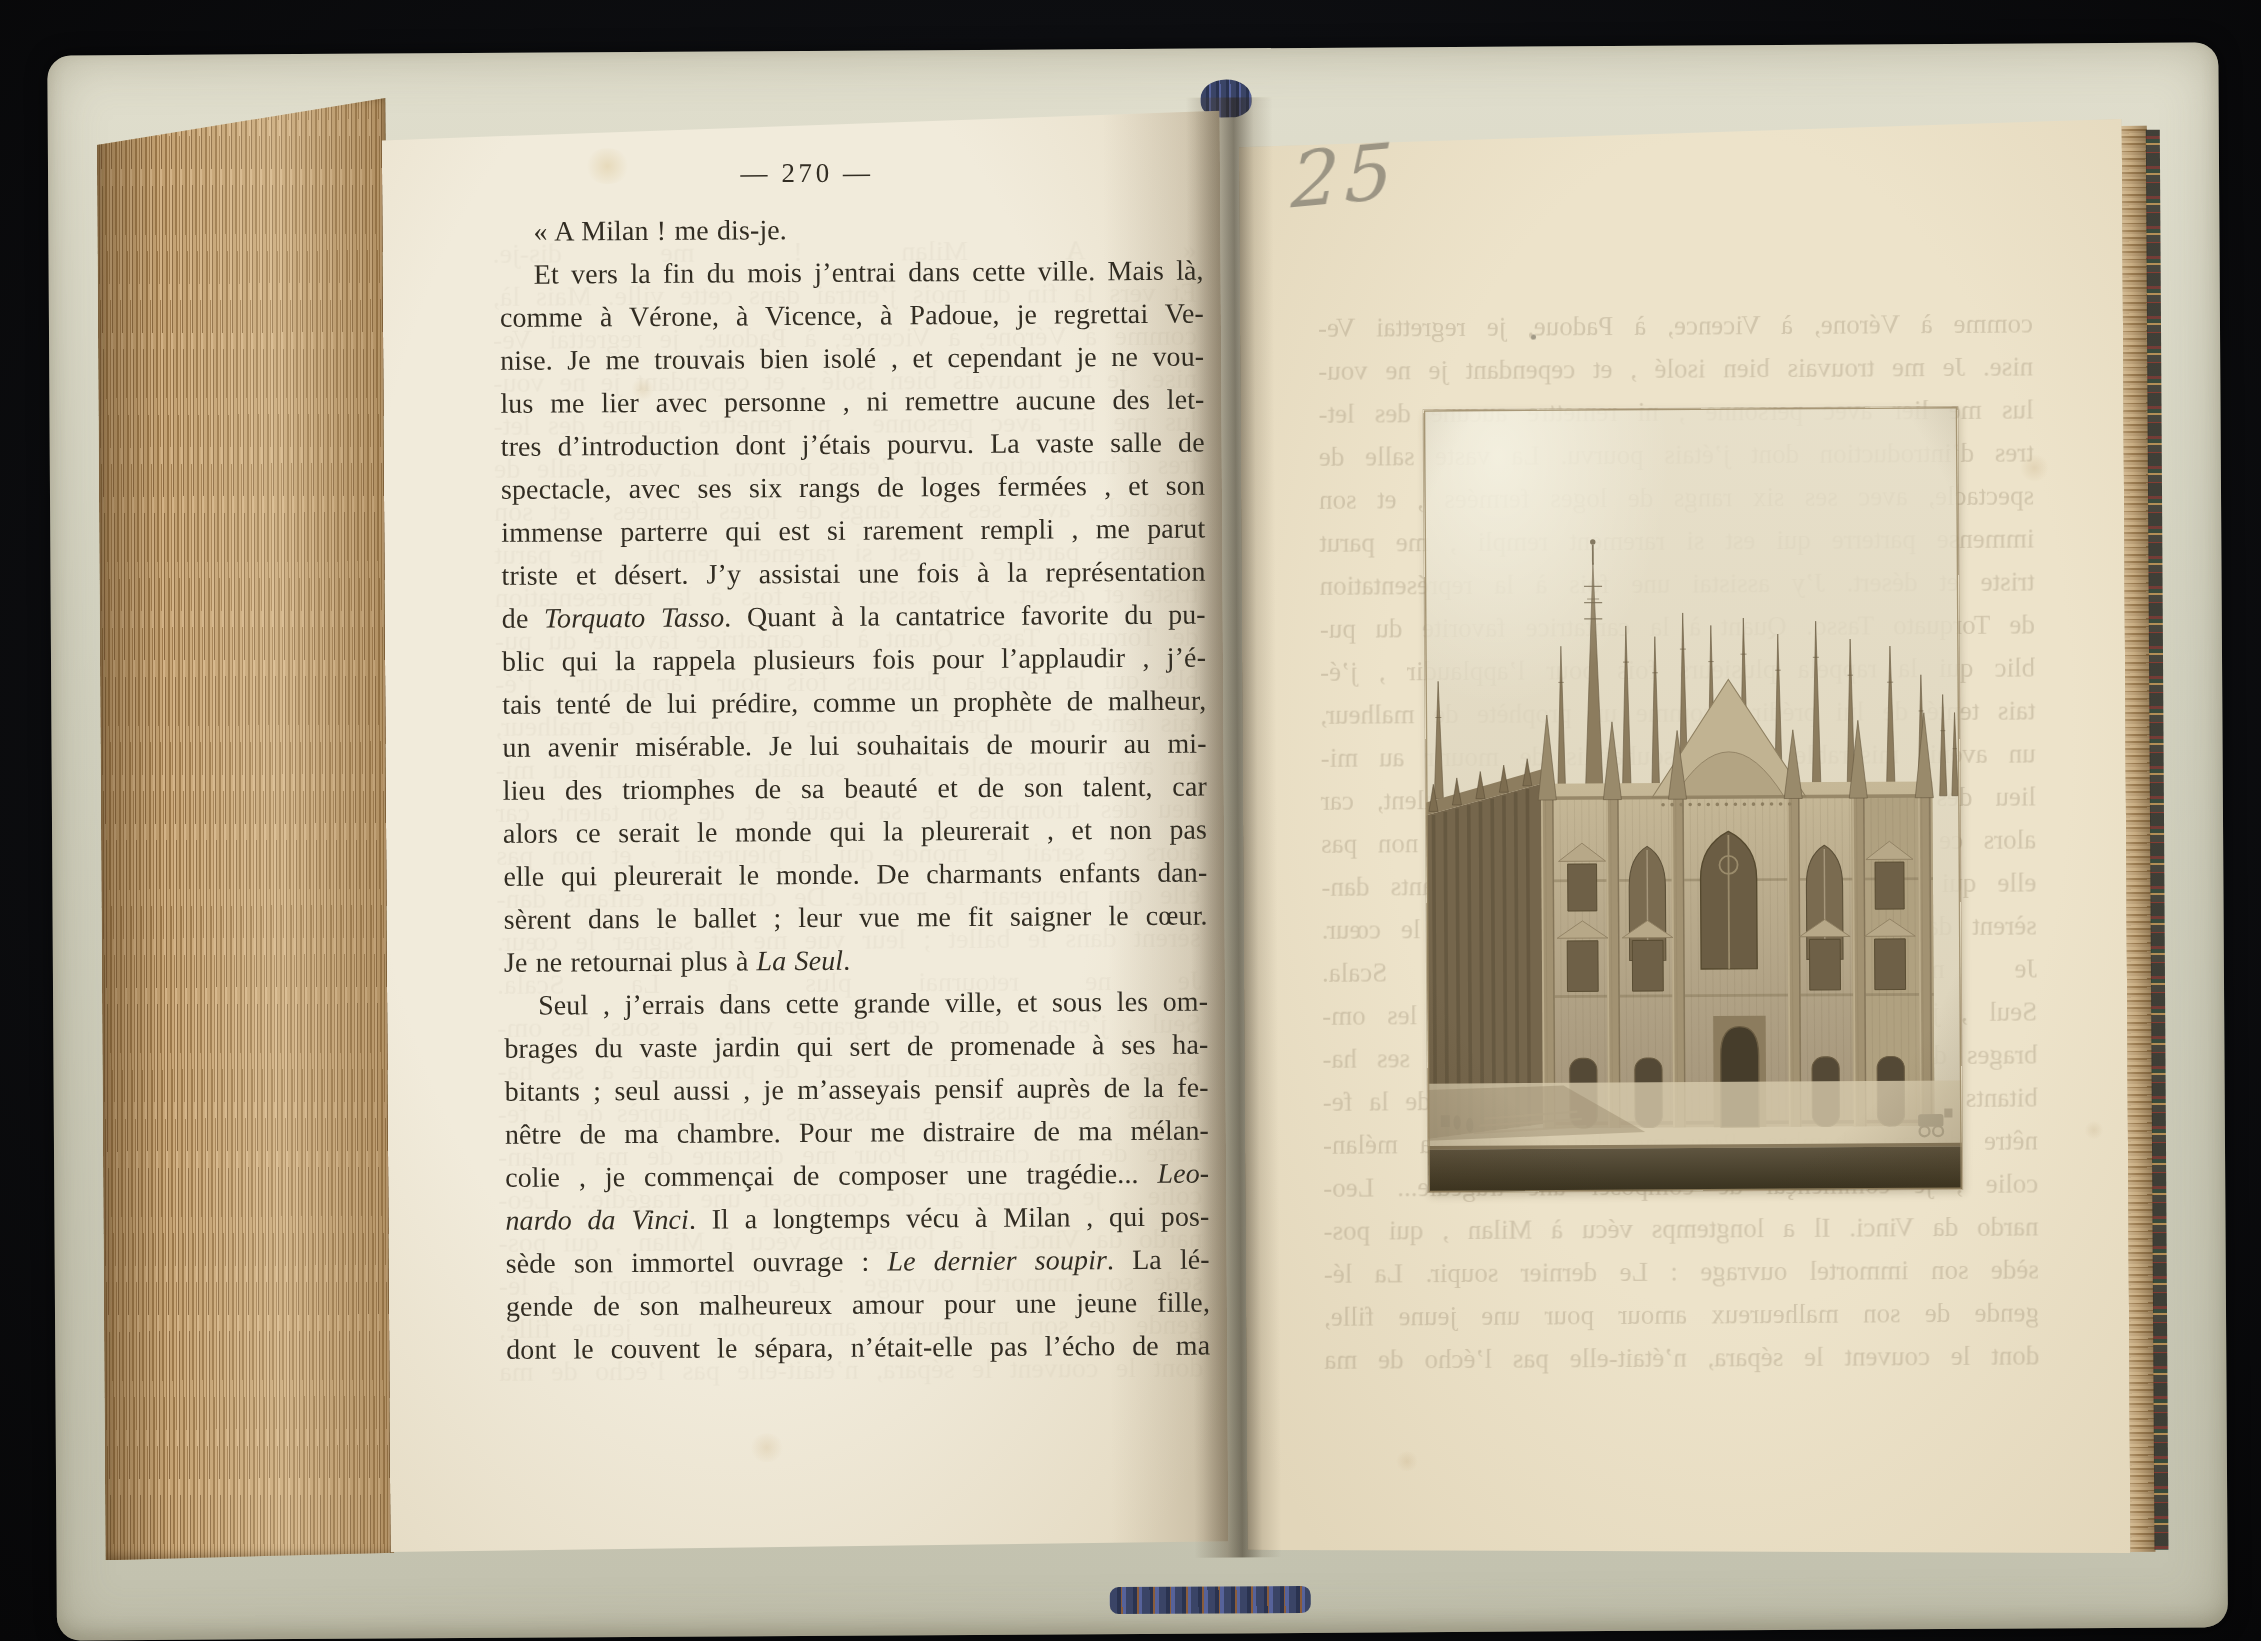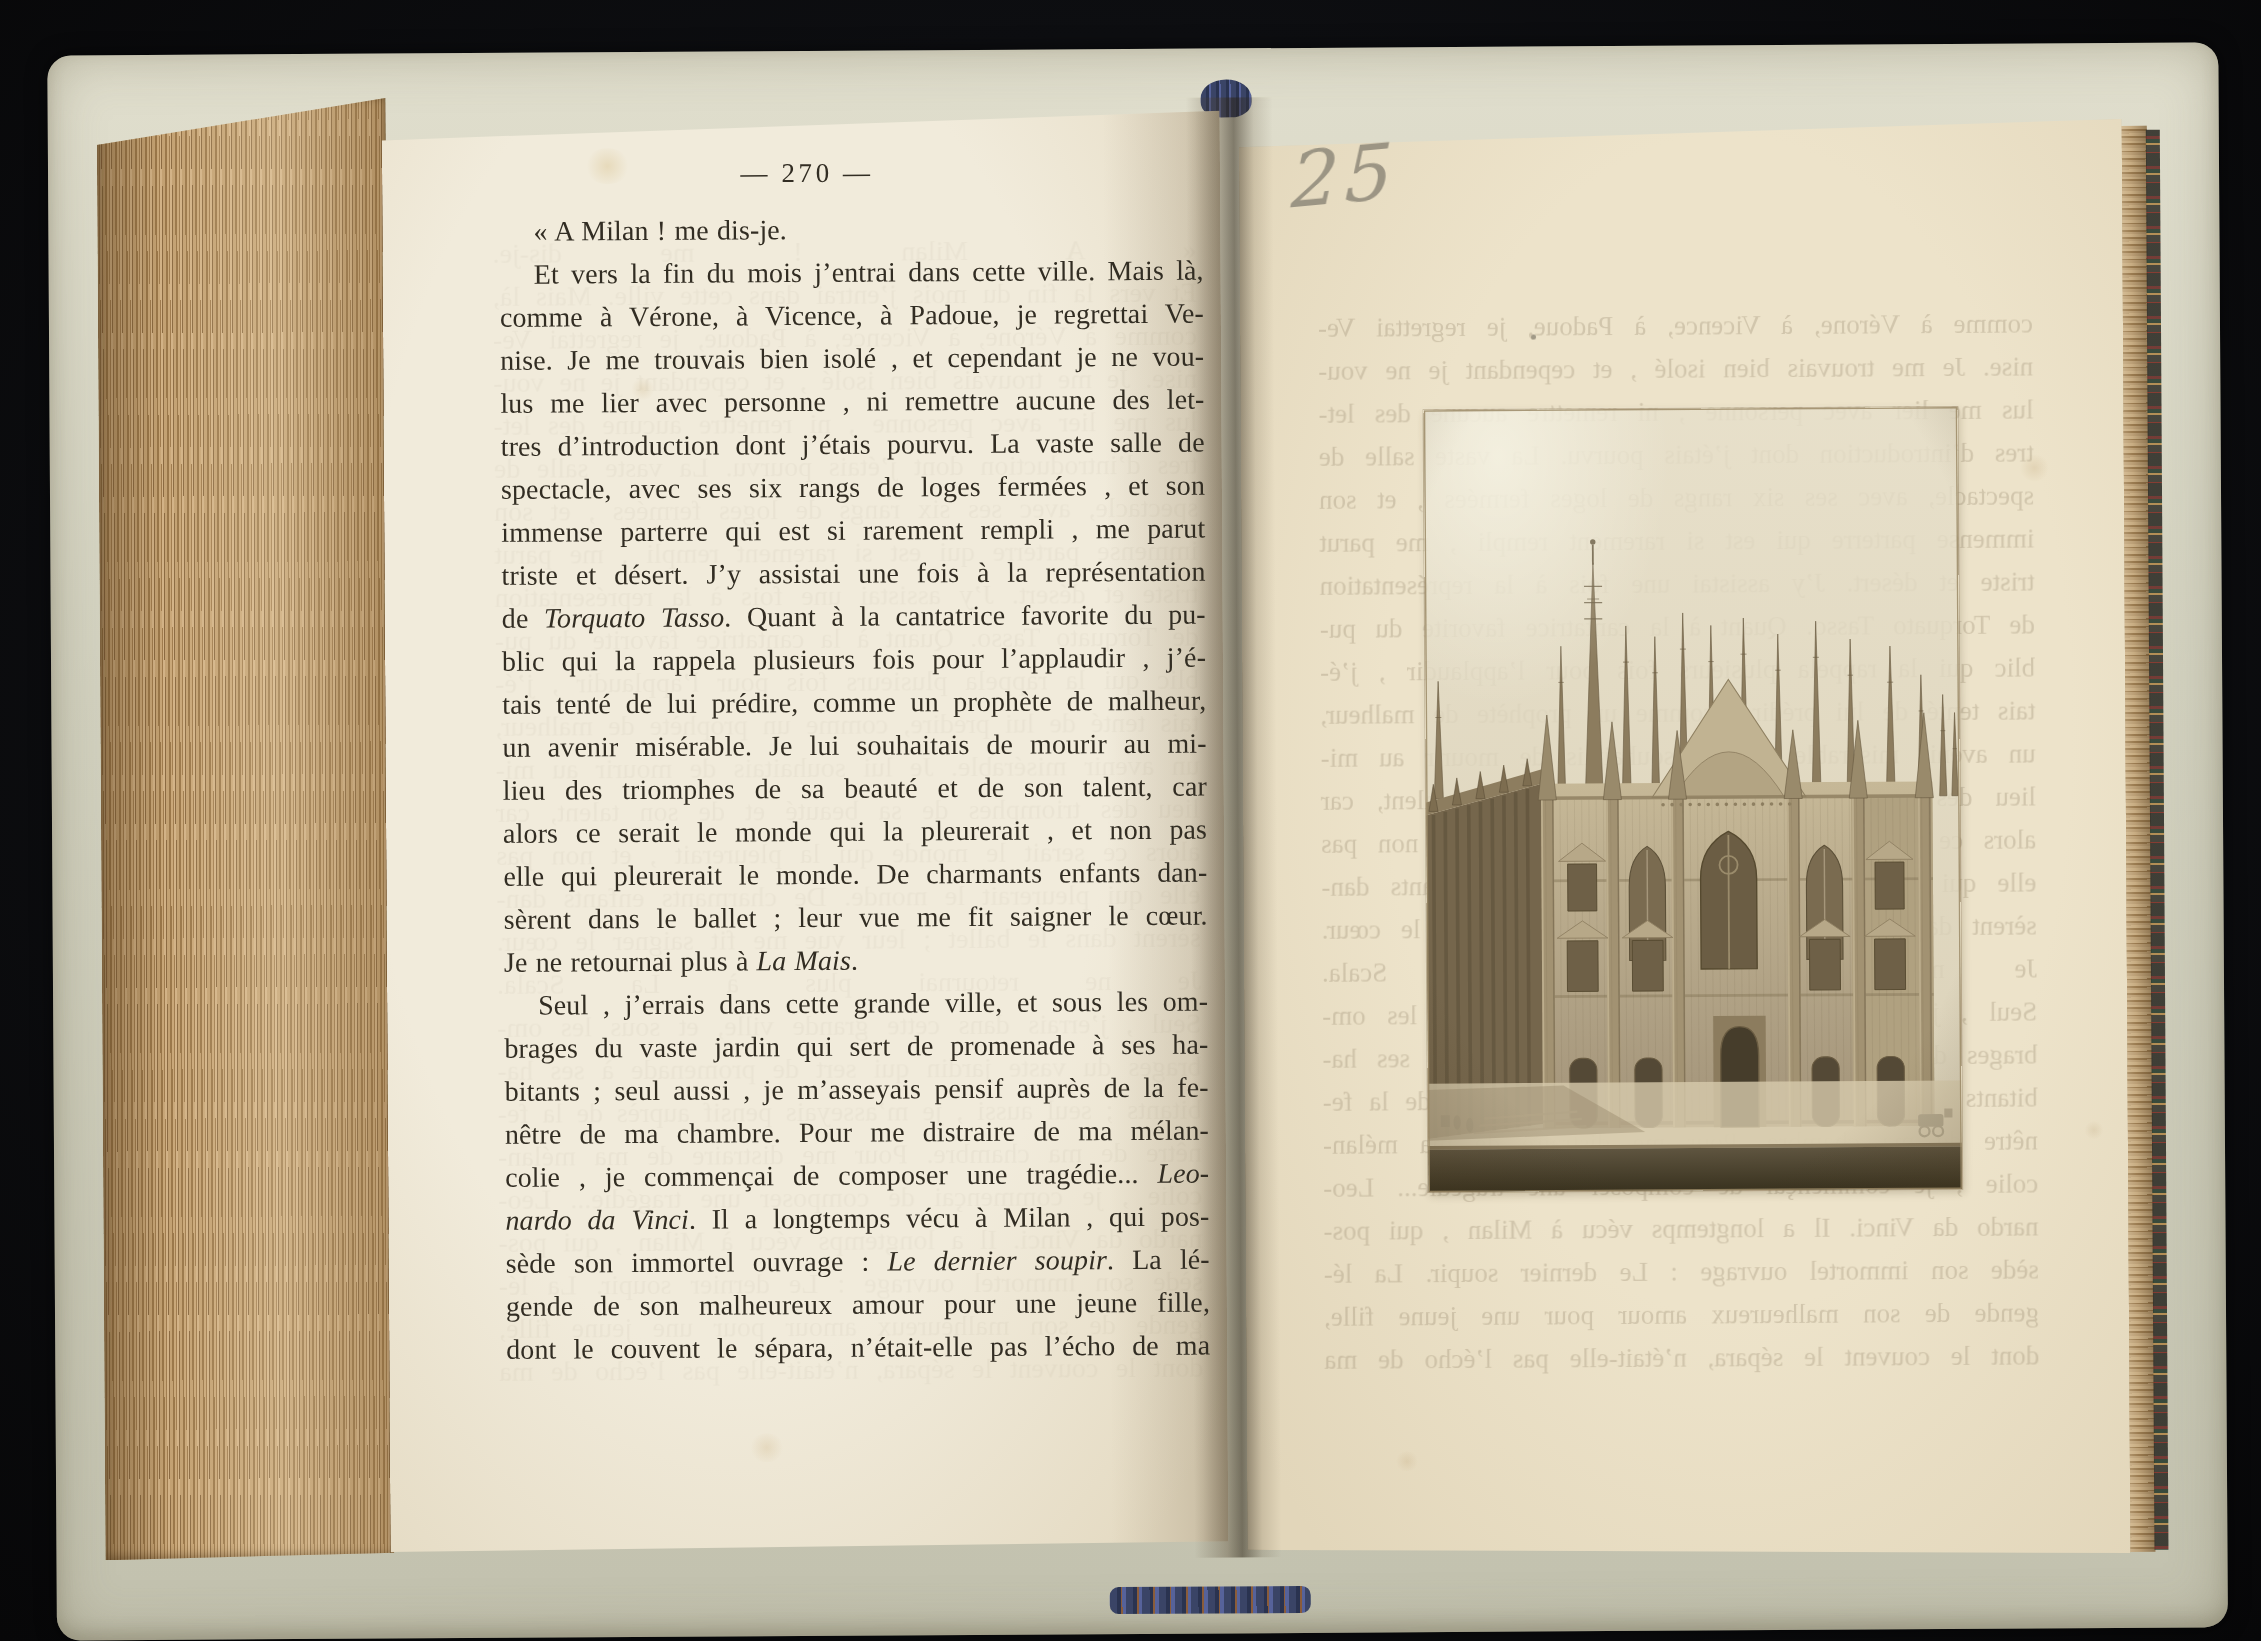--- a/index.html
+++ b/index.html
@@ -146,21 +146,21 @@
         <div class="line j"><span>immense parterre qui est si rarement rempli , me parut</span></div>
         <div class="line j"><span>triste et désert.  J’y assistai une fois à la représentation</span></div>
         <div class="line j"><span>de </span><i>Torquato Tasso</i><span>. Quant à la cantatrice favorite du pu-</span></div>
         <div class="line j"><span>blic qui la rappela plusieurs fois pour l’applaudir , j’é-</span></div>
         <div class="line j"><span>tais tenté de lui prédire, comme un prophète de malheur,</span></div>
         <div class="line j"><span>un avenir misérable. Je lui souhaitais de mourir au mi-</span></div>
         <div class="line j"><span>lieu des triomphes de sa beauté et de son talent, car</span></div>
         <div class="line j"><span>alors ce serait le monde qui la pleurerait , et non pas</span></div>
         <div class="line j"><span>elle qui pleurerait le monde. De charmants enfants dan-</span></div>
         <div class="line j"><span>sèrent dans le ballet ; leur vue me fit saigner le cœur.</span></div>
-        <div class="line"><span>Je ne retournai plus à </span><i>La Mais</i><span>.</span></div>
+        <div class="line"><span>Je ne retournai plus à </span><i>La Seul</i><span>.</span></div>
         <div class="line j ind"><span>Seul , j’errais dans cette grande ville, et sous les om-</span></div>
         <div class="line j"><span>brages du vaste jardin qui sert de promenade à ses ha-</span></div>
         <div class="line j"><span>bitants ; seul aussi , je m’asseyais pensif auprès de la fe-</span></div>
         <div class="line j"><span>nêtre de ma chambre. Pour me distraire de ma mélan-</span></div>
         <div class="line j"><span>colie , je commençai de composer une tragédie... </span><i>Leo-</i></div>
         <div class="line j"><i>nardo da Vinci</i><span>. Il a longtemps vécu à Milan , qui pos-</span></div>
         <div class="line j"><span>sède son immortel ouvrage : </span><i>Le dernier soupir</i><span>. La lé-</span></div>
         <div class="line j"><span>gende de son malheureux amour pour une jeune fille,</span></div>
         <div class="line j"><span>dont le couvent le sépara, n’était-elle pas l’écho de ma</span></div>
       </div>

